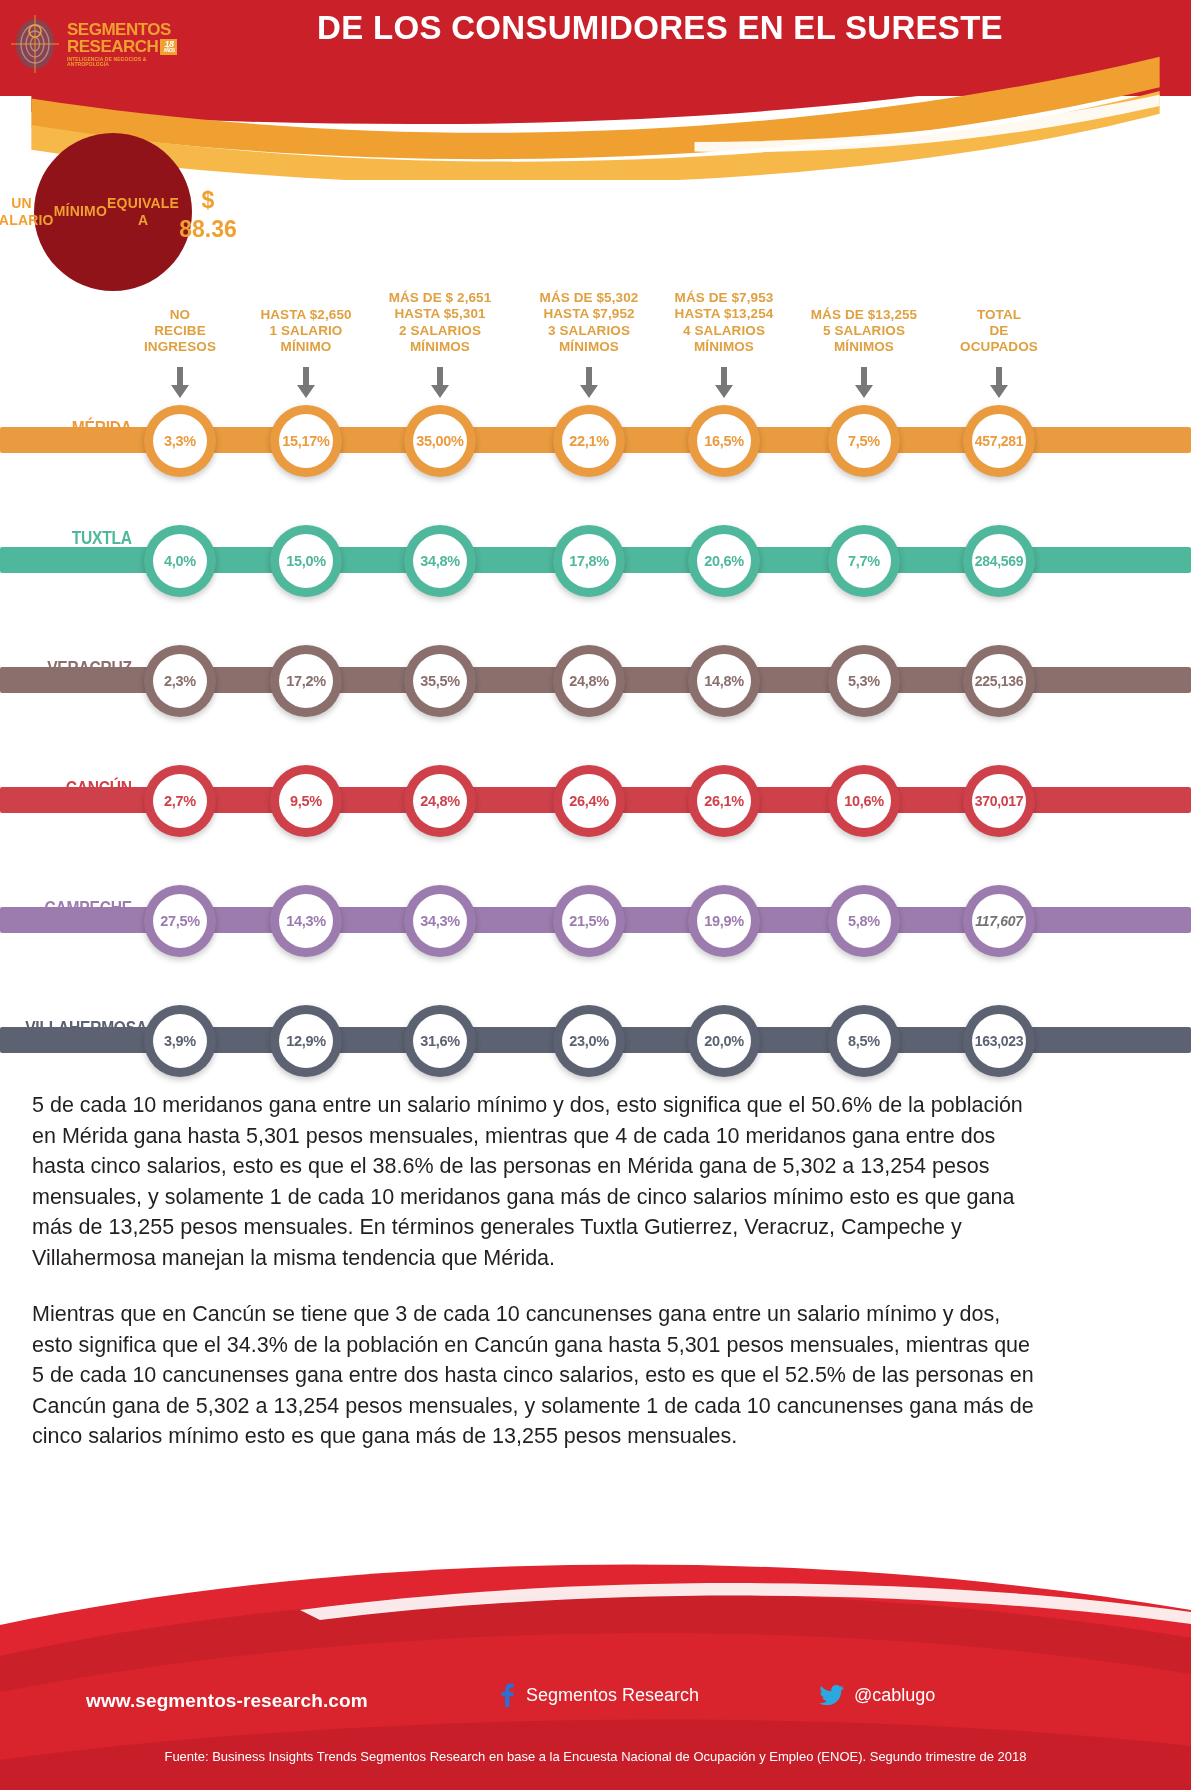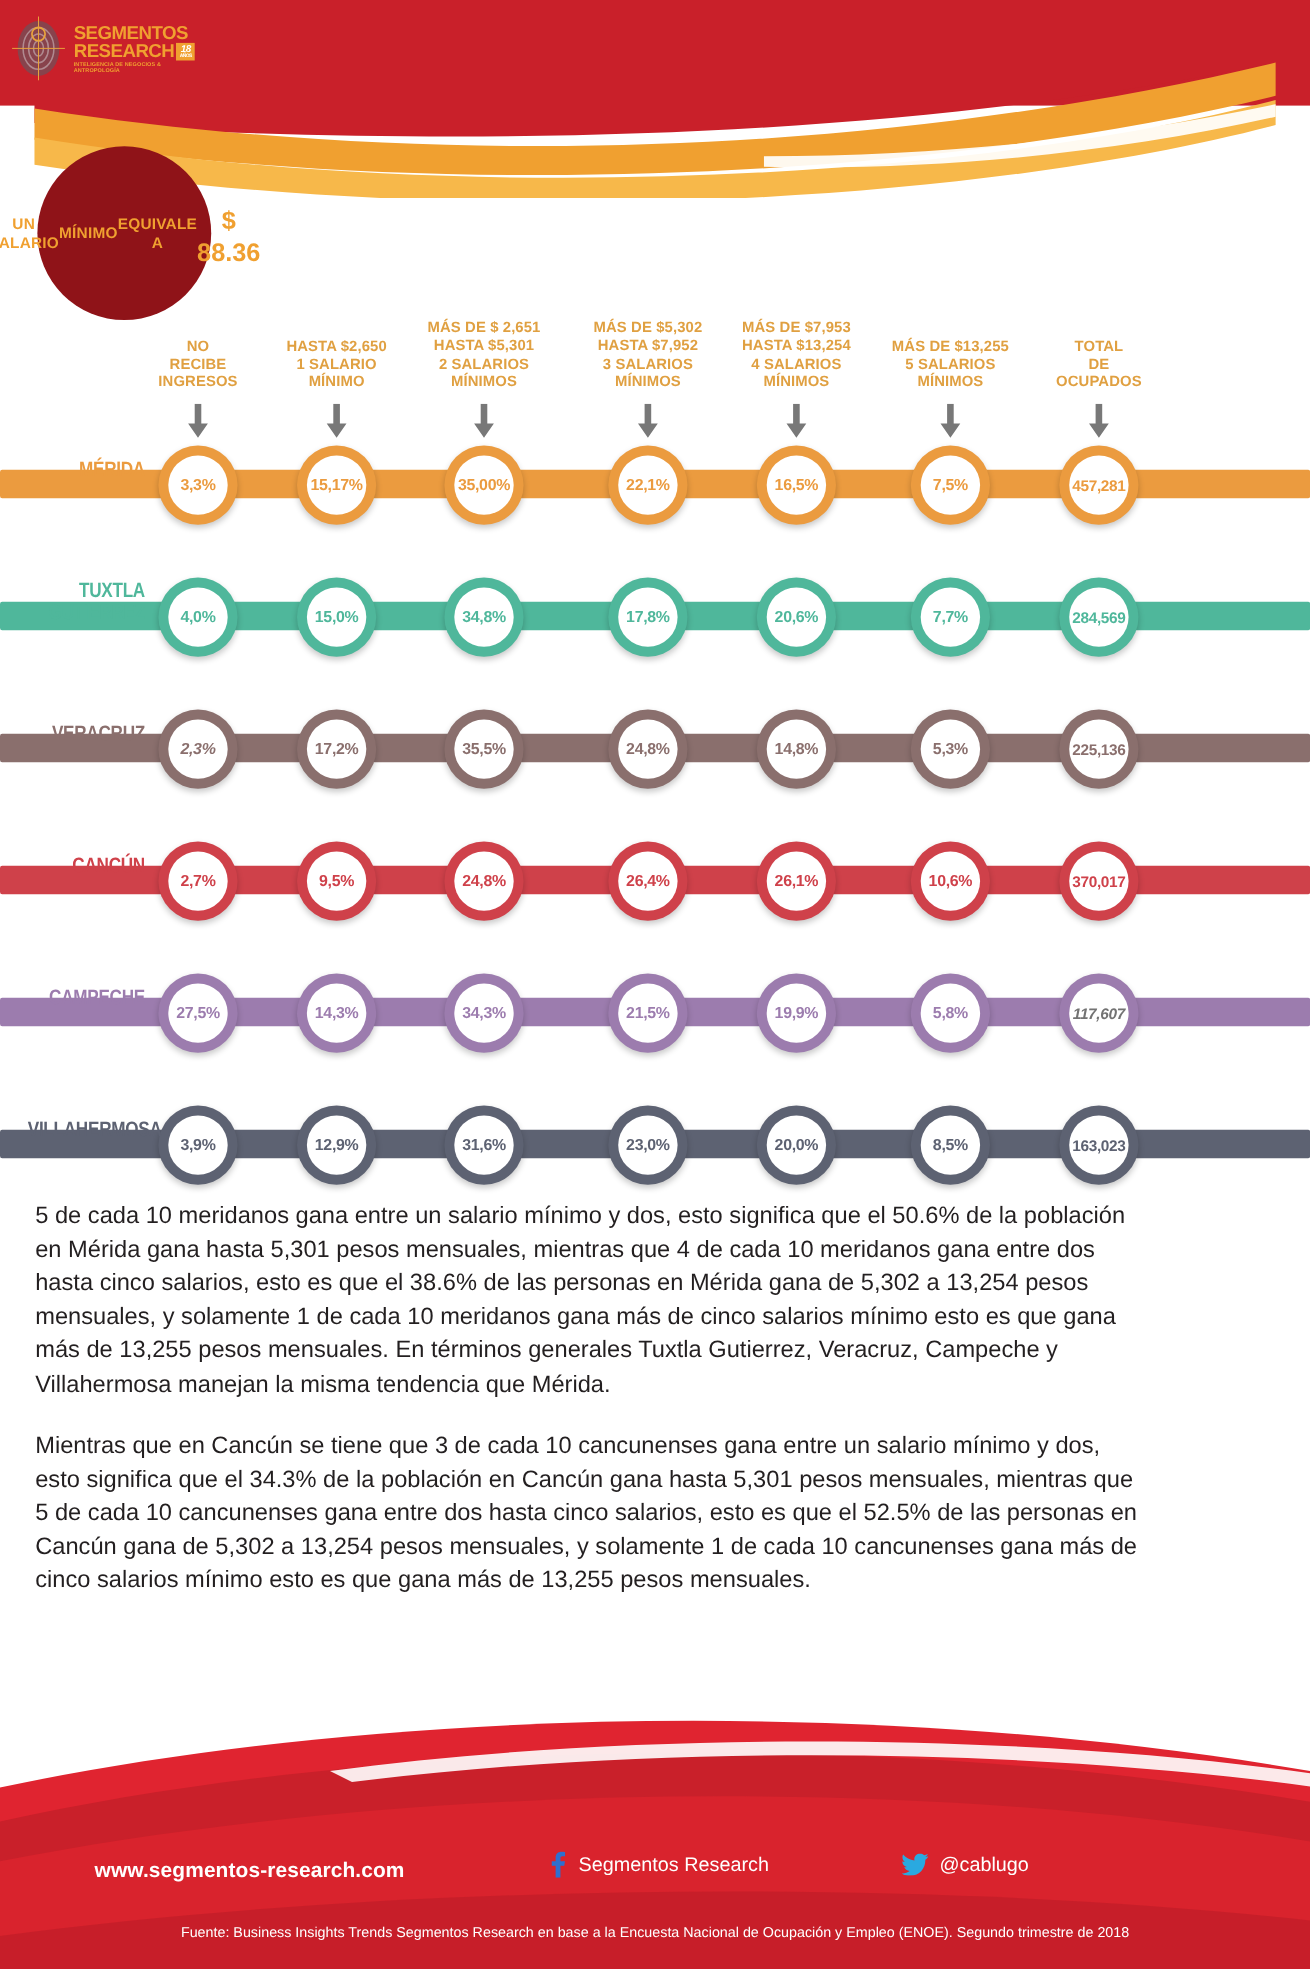--- a/index.html
+++ b/index.html
@@ -156,20 +156,21 @@
         <span class="logo-badge">
           <span>18</span>
           <small>AÑOS</small>
         </span>
       </div>
       <div class="logo-sub">INTELIGENCIA DE NEGOCIOS &amp; ANTROPOLOGÍA</div>
     </div>
   </div>
 
   <div class="header-title">
+    <div>DE LOS CONSUMIDORES EN EL SURESTE</div>
   </div>
 
   <div class="salary-circle">
     <div class="sc-l">UN SALARIO</div>
     <div class="sc-l">MÍNIMO</div>
     <div class="sc-l">EQUIVALE A</div>
     <div class="sc-amt">$ 88.36</div>
   </div>
 
   <div class="col-headers" id="col-headers">
@@ -306,21 +307,21 @@
         <div class="node total" style="background: rgb(79, 183, 155); left: 963px;">
           <div class="inner" style="color: rgb(79, 183, 155);">284,569</div>
         </div>
       </div>
       <div class="row">
         <div class="row-bar" style="background: rgb(138, 111, 109);"></div>
         <div class="row-label" style="color: rgb(138, 111, 109);">
           <div>VERACRUZ</div>
         </div>
         <div class="node" style="background: rgb(138, 111, 109); left: 144px;">
-          <div class="inner" style="color: rgb(138, 111, 109); font-style: italic;">2,3%</div>
+          <div class="inner" style="color: rgb(138, 111, 109);">2,3%</div>
         </div>
         <div class="node" style="background: rgb(138, 111, 109); left: 270px;">
           <div class="inner" style="color: rgb(138, 111, 109);">17,2%</div>
         </div>
         <div class="node" style="background: rgb(138, 111, 109); left: 404px;">
           <div class="inner" style="color: rgb(138, 111, 109);">35,5%</div>
         </div>
         <div class="node" style="background: rgb(138, 111, 109); left: 553px;">
           <div class="inner" style="color: rgb(138, 111, 109);">24,8%</div>
         </div>

